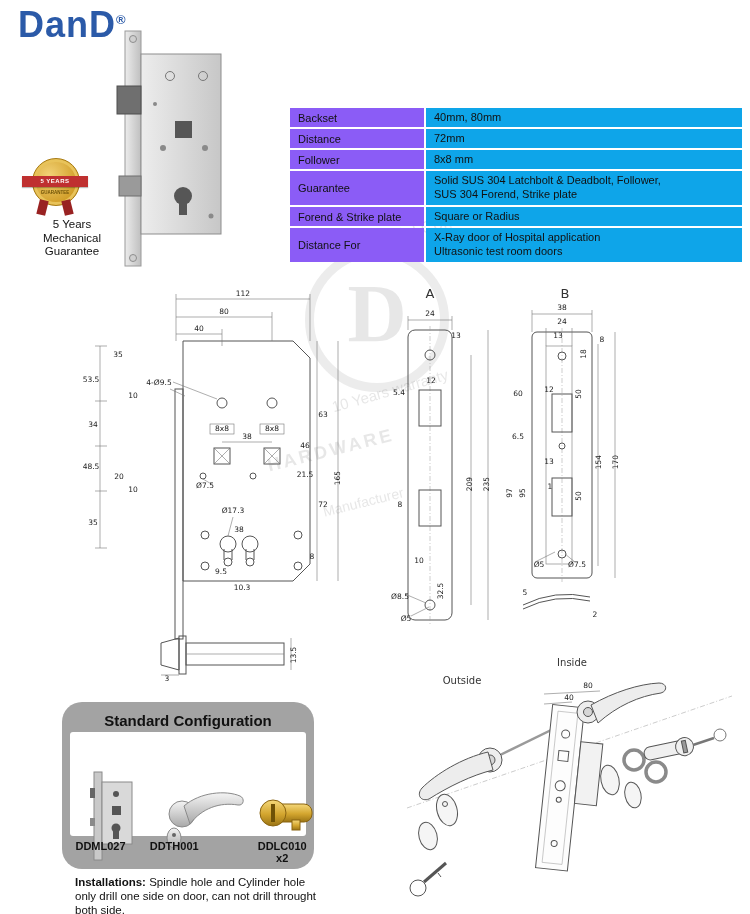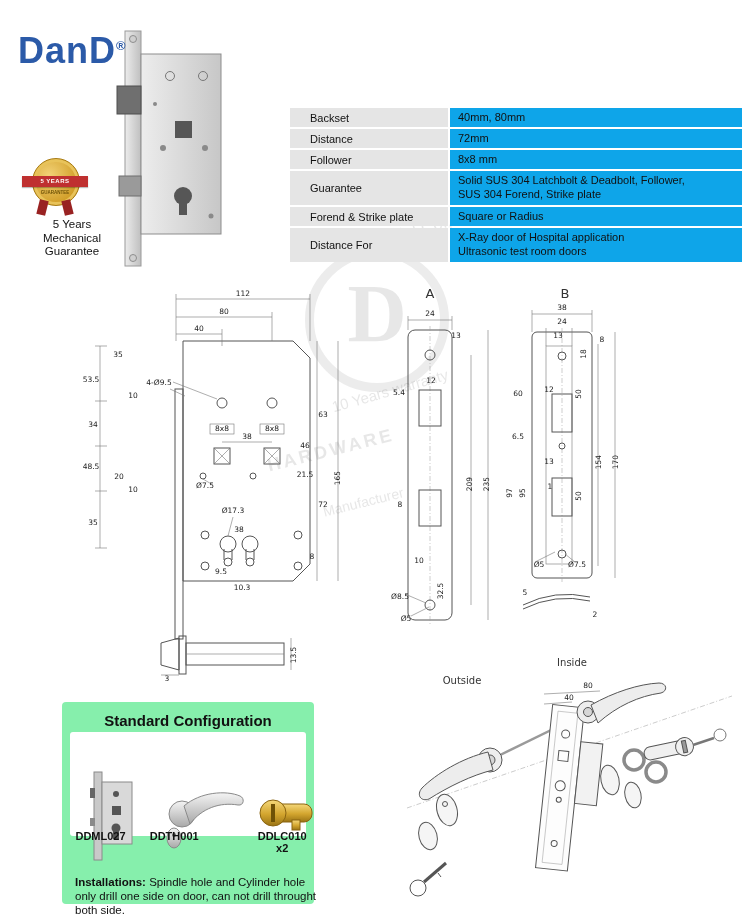--- a/index.html
+++ b/index.html
@@ -1,21 +1,21 @@
 <!DOCTYPE html>
 <html><head>
 <meta charset="utf-8">
 <style>
   html,body{margin:0;padding:0;background:#fff;}
   .page{position:relative;width:750px;height:914px;background:#fff;overflow:hidden;
         font-family:"Liberation Sans",sans-serif;color:#111;}
 
   
   .logo{position:absolute;left:18px;top:4px;color:#2b5aa8;font-weight:bold;
-        font-size:36px;letter-spacing:1px;z-index:3;margin-top:26px;}
+        font-size:36px;letter-spacing:1px;z-index:3;}
   .logo sup{font-size:13px;}
 
   
   .seal{position:absolute;left:30px;top:158px;width:52px;height:52px;z-index:3;}
   .seal-outer{position:absolute;left:2px;top:0;width:46px;height:46px;border-radius:50%;
         background:radial-gradient(circle at 35% 35%, #f2d276, #cf9a22 75%);
         border:1px solid #a87b12;box-shadow:inset 0 0 0 3px #e8c35a;}
   .seal-ribbon{position:absolute;left:-8px;top:18px;width:66px;height:11px;background:#bf3030;
         color:#fff;font-size:6px;font-weight:bold;text-align:center;line-height:11px;
         letter-spacing:.5px;box-shadow:0 1px 1px rgba(0,0,0,.25);}
@@ -23,21 +23,21 @@
         font-size:4.5px;color:#6e5106;font-weight:bold;}
   .tail{position:absolute;width:9px;height:15px;background:#992222;top:42px;}
   .tail.l{left:8px;transform:rotate(14deg);}
   .tail.r{left:33px;transform:rotate(-14deg);}
   .guar-text{position:absolute;left:16px;top:218px;width:112px;text-align:center;
         font-size:11.5px;line-height:1.18;z-index:3;}
 
   
   .spec-table{position:absolute;left:290px;top:108px;width:452px;z-index:3;}
   .spec-row{display:flex;margin-bottom:2px;}
-  .spec-label{width:118px;background:#e5e5e5;padding:2px 20px;font-size:11px;
+  .spec-label{width:118px;background:#8b5cf6;padding:2px 8px;font-size:11px;
         display:flex;align-items:center;min-height:15px;}
   .spec-value{flex:1;background:#0ea5e9;margin-left:2px;padding:2px 8px;font-size:11px;
         display:flex;align-items:center;white-space:pre-line;min-height:15px;line-height:1.25;}
   .spec-row.tall .spec-label,.spec-row.tall .spec-value{min-height:30px;}
 
   
   .wm{position:absolute;color:rgba(70,70,70,.13);z-index:0;white-space:nowrap;}
   .wm-emblem{left:305px;top:248px;width:126px;height:126px;border:9px solid rgba(70,70,70,.10);
         border-radius:50%;text-align:center;font-size:82px;font-weight:bold;line-height:114px;
         font-family:"Liberation Serif",serif;}
@@ -54,27 +54,27 @@
   #strike-b{left:505px;top:286px;}
   #exploded{left:392px;top:648px;}
   svg text{font-family:"DejaVu Sans",sans-serif;font-size:7.5px;fill:#222;text-anchor:middle;}
   svg text.title{font-size:13px;fill:#333;}
   svg text.lbl{font-size:10px;fill:#333;}
   .st{stroke:#555;stroke-width:1;}
   .stt{stroke:#777;stroke-width:.6;}
   .dash{stroke:#999;stroke-width:.5;stroke-dasharray:5 2 1 2;}
 
   
-  .config-box{position:absolute;left:62px;top:702px;width:252px;height:202px;
-        background:#86efac;border-radius:4px;z-index:2;}
+  .config-box{position:absolute;left:62px;top:702px;width:252px;height:167px;
+        background:#a3a3a3;border-radius:20px;z-index:2;}
   .config-title{position:absolute;left:0;top:10px;width:100%;text-align:center;
         font-size:15px;font-weight:bold;color:#111;}
   .config-panel{position:absolute;left:8px;top:30px;width:236px;height:104px;
         background:#fff;border-radius:3px;}
-  .config-codes{position:absolute;left:0;top:128px;width:100%;display:flex;}
+  .config-codes{position:absolute;left:0;top:138px;width:100%;display:flex;}
   .code{font-size:11px;font-weight:bold;text-align:center;}
   .code.c1{width:92px;}
   .code.c2{width:84px;}
   .code.c3{width:76px;margin-left:41px;}
   .thumb{position:absolute;}
   #thumb-lock{left:20px;top:38px;}
   #thumb-handle{left:86px;top:48px;}
   #thumb-cyl{left:188px;top:62px;}
 
   .install{position:absolute;left:75px;top:863px;width:248px;font-size:11.5px;

